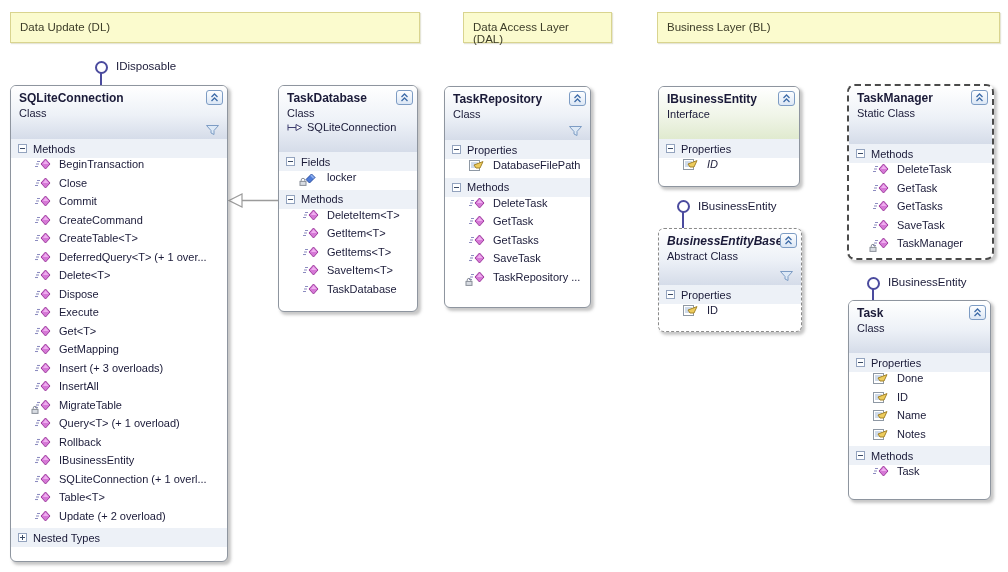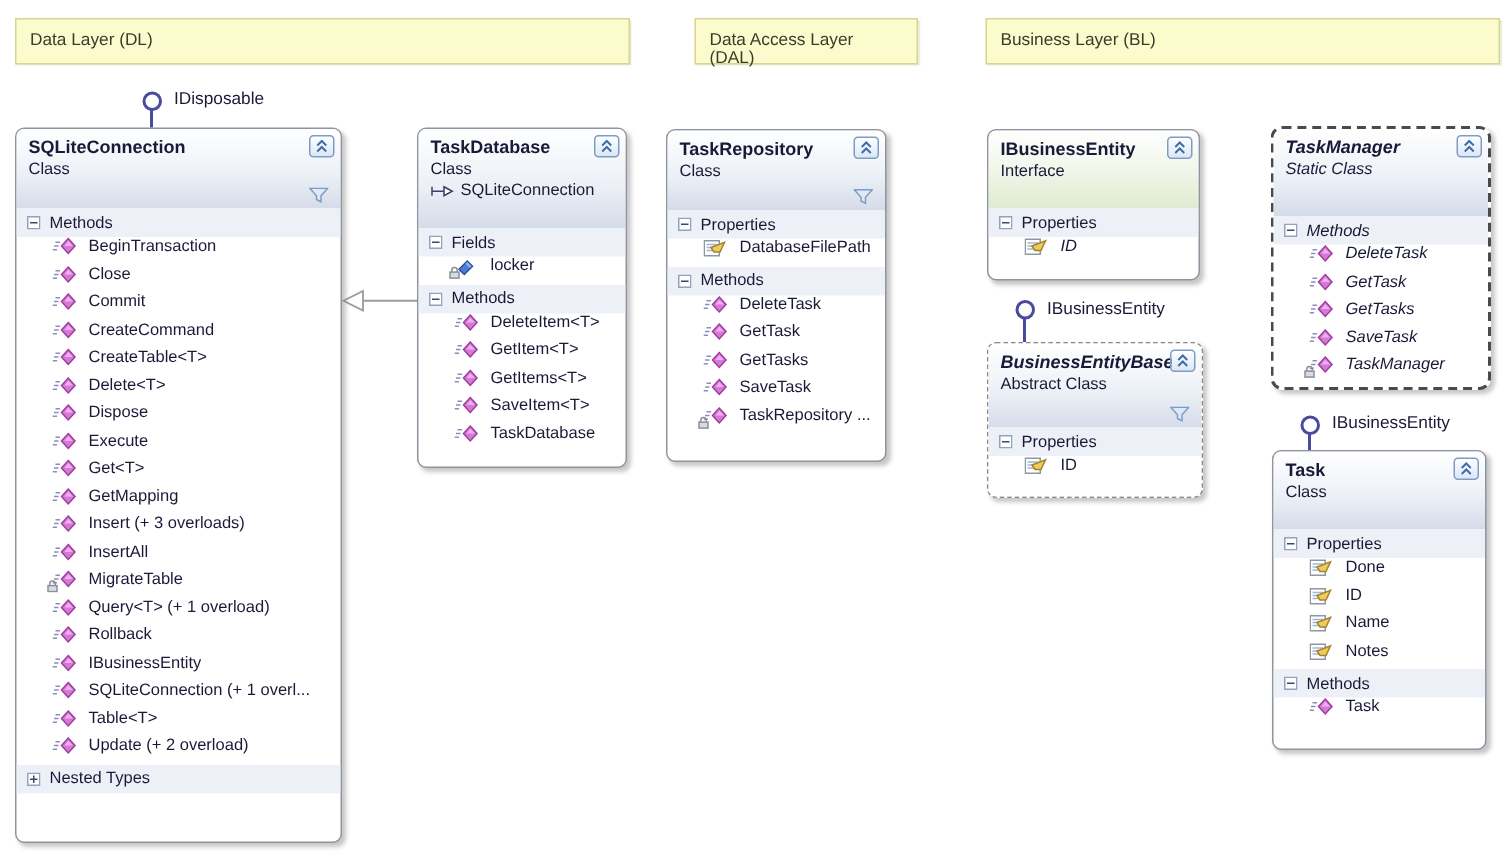--- a/index.html
+++ b/index.html
@@ -7,21 +7,21 @@
           font-family:"Liberation Sans",sans-serif;color:#1a1a38;}
 
   
   .comment{position:absolute;box-sizing:border-box;background:#fbfbce;border:1px solid #d9d48f;
            font-size:11.5px;color:#3c3c28;padding:8px 9px;box-shadow:1px 1px 1px rgba(180,180,140,.35);}
 
   
   .ubox{position:absolute;box-sizing:border-box;background:#ffffff;border:1px solid #8e959f;
         border-radius:6px;box-shadow:2.5px 2.5px 3px rgba(130,130,130,.45);overflow:hidden;}
   .ubox.dashed-thin{border:1px dashed #8a8a8a;}
-  .ubox.dashed-bold{border:2px dashed #4a4a4a;border-radius:8px;font-style:italic;}
+  .ubox.dashed-bold{border:2px dashed #4a4a4a;border-radius:8px;}
   .ubox-header{position:relative;box-sizing:border-box;padding:5px 8px 16px 8px;}
   .hdr-class{background:linear-gradient(180deg,#ffffff 0%,#edf1f7 55%,#d5dce9 100%);}
   .hdr-interface{background:linear-gradient(180deg,#ffffff 0%,#f0f5e8 55%,#e0eacf 100%);}
   .ubox-title{font-weight:bold;font-size:12px;line-height:15px;white-space:nowrap;}
   .title-italic{font-style:italic;}
   .ubox-kind{font-size:11px;line-height:14px;white-space:nowrap;}
   .base-line{display:flex;align-items:center;gap:4px;font-size:11px;line-height:15px;white-space:nowrap;}
   .collapse-btn{position:absolute;top:4px;right:4px;width:17px;height:15px;box-sizing:border-box;
                 border:1px solid #7d9cc4;border-radius:3px;background:linear-gradient(#fdfeff,#dce7f5);
                 display:flex;align-items:center;justify-content:center;}
@@ -43,21 +43,21 @@
   .lolli-stem{position:absolute;width:0;border-left:2px solid #4b4b9e;}
   .lolli-label{position:absolute;font-size:11.5px;color:#1a1a38;white-space:nowrap;}
 
   .connector{position:absolute;line-height:0;}
 </style>
 </head>
 <body>
 
 <div class="canvas">
 
-  <div class="comment" style="left:10px;top:12px;width:410px;height:31px">Data Layer (DL)</div>
+  <div class="comment" style="left:10px;top:12px;width:410px;height:31px">Data Update (DL)</div>
   <div class="comment" style="left:463px;top:12px;width:149px;height:31px">Data Access Layer (DAL)</div>
   <div class="comment" style="left:657px;top:12px;width:343px;height:31px">Business Layer (BL)</div>
 
   <div class="lolli-circle" style="left:95px;top:61px"></div>
   <div class="lolli-stem" style="left:100px;top:73px;height:12px"></div>
   <div class="lolli-label" style="left:116px;top:60px">IDisposable</div>
 
   <div class="lolli-circle" style="left:677px;top:200px"></div>
   <div class="lolli-stem" style="left:682px;top:212px;height:16px"></div>
   <div class="lolli-label" style="left:698px;top:200px">IBusinessEntity</div>
@@ -149,20 +149,32 @@
           <span class="icon-wrap"><svg width="16" height="13" viewBox="0 0 16 13">
               <g stroke="#8c8cc0" stroke-width="1.1">
                 <line x1="2" y1="3.5" x2="5" y2="3.5"></line>
                 <line x1="1" y1="6" x2="4" y2="6"></line>
                 <line x1="0" y1="8.5" x2="3" y2="8.5"></line>
               </g>
               <polygon points="10.5,1 15,6 10.5,11 6,6" fill="#d678d6" stroke="#9e3c9e"></polygon>
               <polygon points="10.5,2.6 13.6,6 10.5,6 8,6" fill="#efafef"></polygon>
             </svg></span>
           <span class="member-label">CreateTable&lt;T&gt;</span>
+        </div>
+        <div class="member-row">
+          <span class="icon-wrap"><svg width="16" height="13" viewBox="0 0 16 13">
+              <g stroke="#8c8cc0" stroke-width="1.1">
+                <line x1="2" y1="3.5" x2="5" y2="3.5"></line>
+                <line x1="1" y1="6" x2="4" y2="6"></line>
+                <line x1="0" y1="8.5" x2="3" y2="8.5"></line>
+              </g>
+              <polygon points="10.5,1 15,6 10.5,11 6,6" fill="#d678d6" stroke="#9e3c9e"></polygon>
+              <polygon points="10.5,2.6 13.6,6 10.5,6 8,6" fill="#efafef"></polygon>
+            </svg></span>
+          <span class="member-label">DeferredQuery&lt;T&gt; (+ 1 over...</span>
         </div>
         <div class="member-row">
           <span class="icon-wrap"><svg width="16" height="13" viewBox="0 0 16 13">
               <g stroke="#8c8cc0" stroke-width="1.1">
                 <line x1="2" y1="3.5" x2="5" y2="3.5"></line>
                 <line x1="1" y1="6" x2="4" y2="6"></line>
                 <line x1="0" y1="8.5" x2="3" y2="8.5"></line>
               </g>
               <polygon points="10.5,1 15,6 10.5,11 6,6" fill="#d678d6" stroke="#9e3c9e"></polygon>
               <polygon points="10.5,2.6 13.6,6 10.5,6 8,6" fill="#efafef"></polygon>

